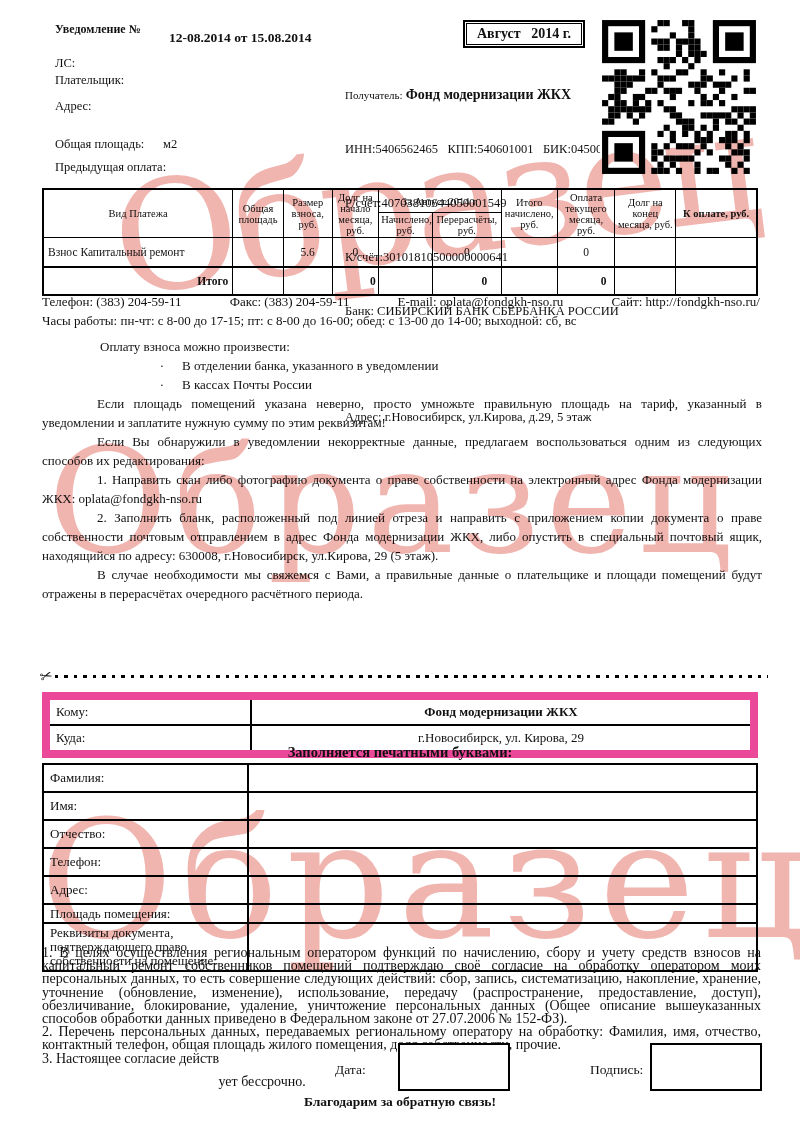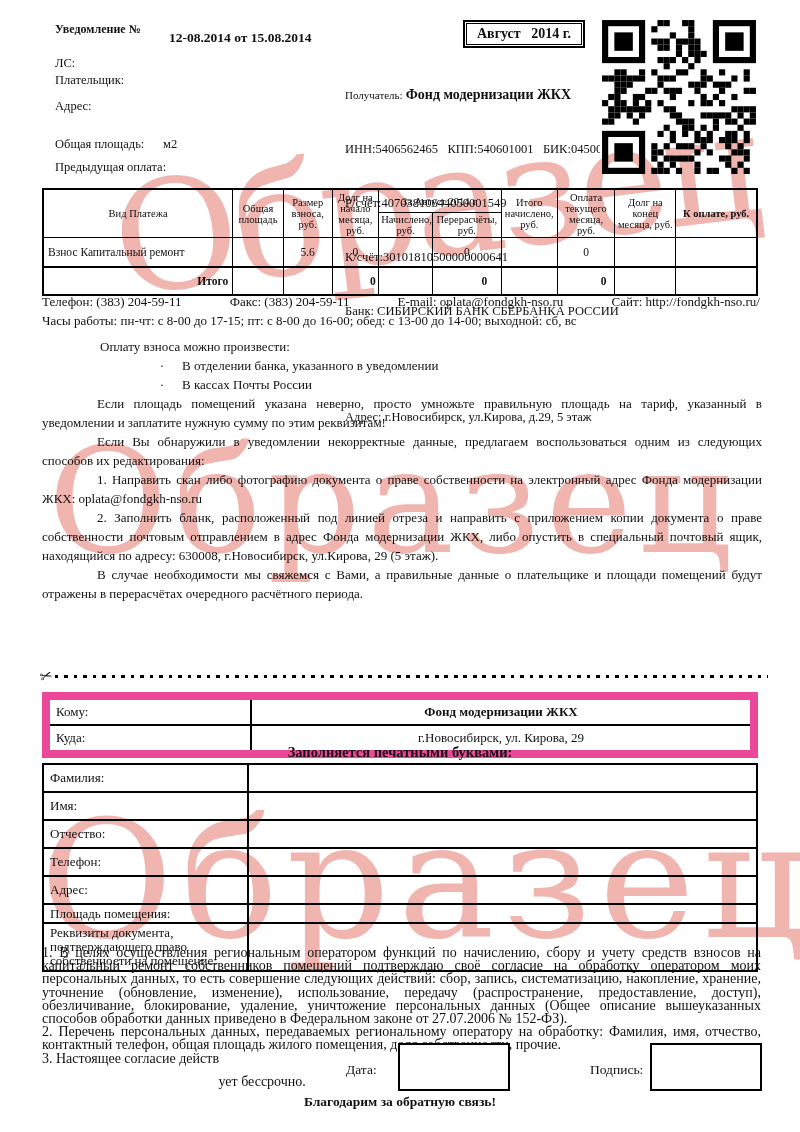--- a/index.html
+++ b/index.html
@@ -444,20 +444,20 @@
   </tbody>
     </table>
 
   <div class="abs fine">
     <p>1. В целях осуществления региональным оператором функций по начислению, сбору и учету средств взносов на капитальный ремонт собственников помещений подтверждаю своё согласие на обработку оператором моих персональных данных, то есть совершение следующих действий: сбор, запись, систематизацию, накопление, хранение, уточнение (обновление, изменение), использование, передачу (распространение, предоставление, доступ), обезличивание, блокирование, удаление, уничтожение персональных данных (Общее описание вышеуказанных способов обработки данных приведено в Федеральном законе от 27.07.2006 № 152-ФЗ).</p>
     <p>2. Перечень персональных данных, передаваемых региональному оператору на обработку: Фамилия, имя, отчество, контактный телефон, общая площадь жилого помещения, доля собственности, прочие.</p>
     <p><span>3. Настоящее согласие действ</span><span class="drop">ует бессрочно.</span></p>
   </div>
 
   <div class="abs datesign">
-    <span class="ds-lbl" style="left:304px;">Дата:</span>
+    <span class="ds-lbl" style="left:293px;">Дата:</span>
     <span class="ds-box" style="left:356px;"></span>
     <span class="ds-lbl" style="left:548px;">Подпись:</span>
     <span class="ds-box" style="left:608px;"></span>
   </div>
 
   <div class="abs thanks">Благодарим за обратную связь!</div>
 </div>
 
 </body></html>

